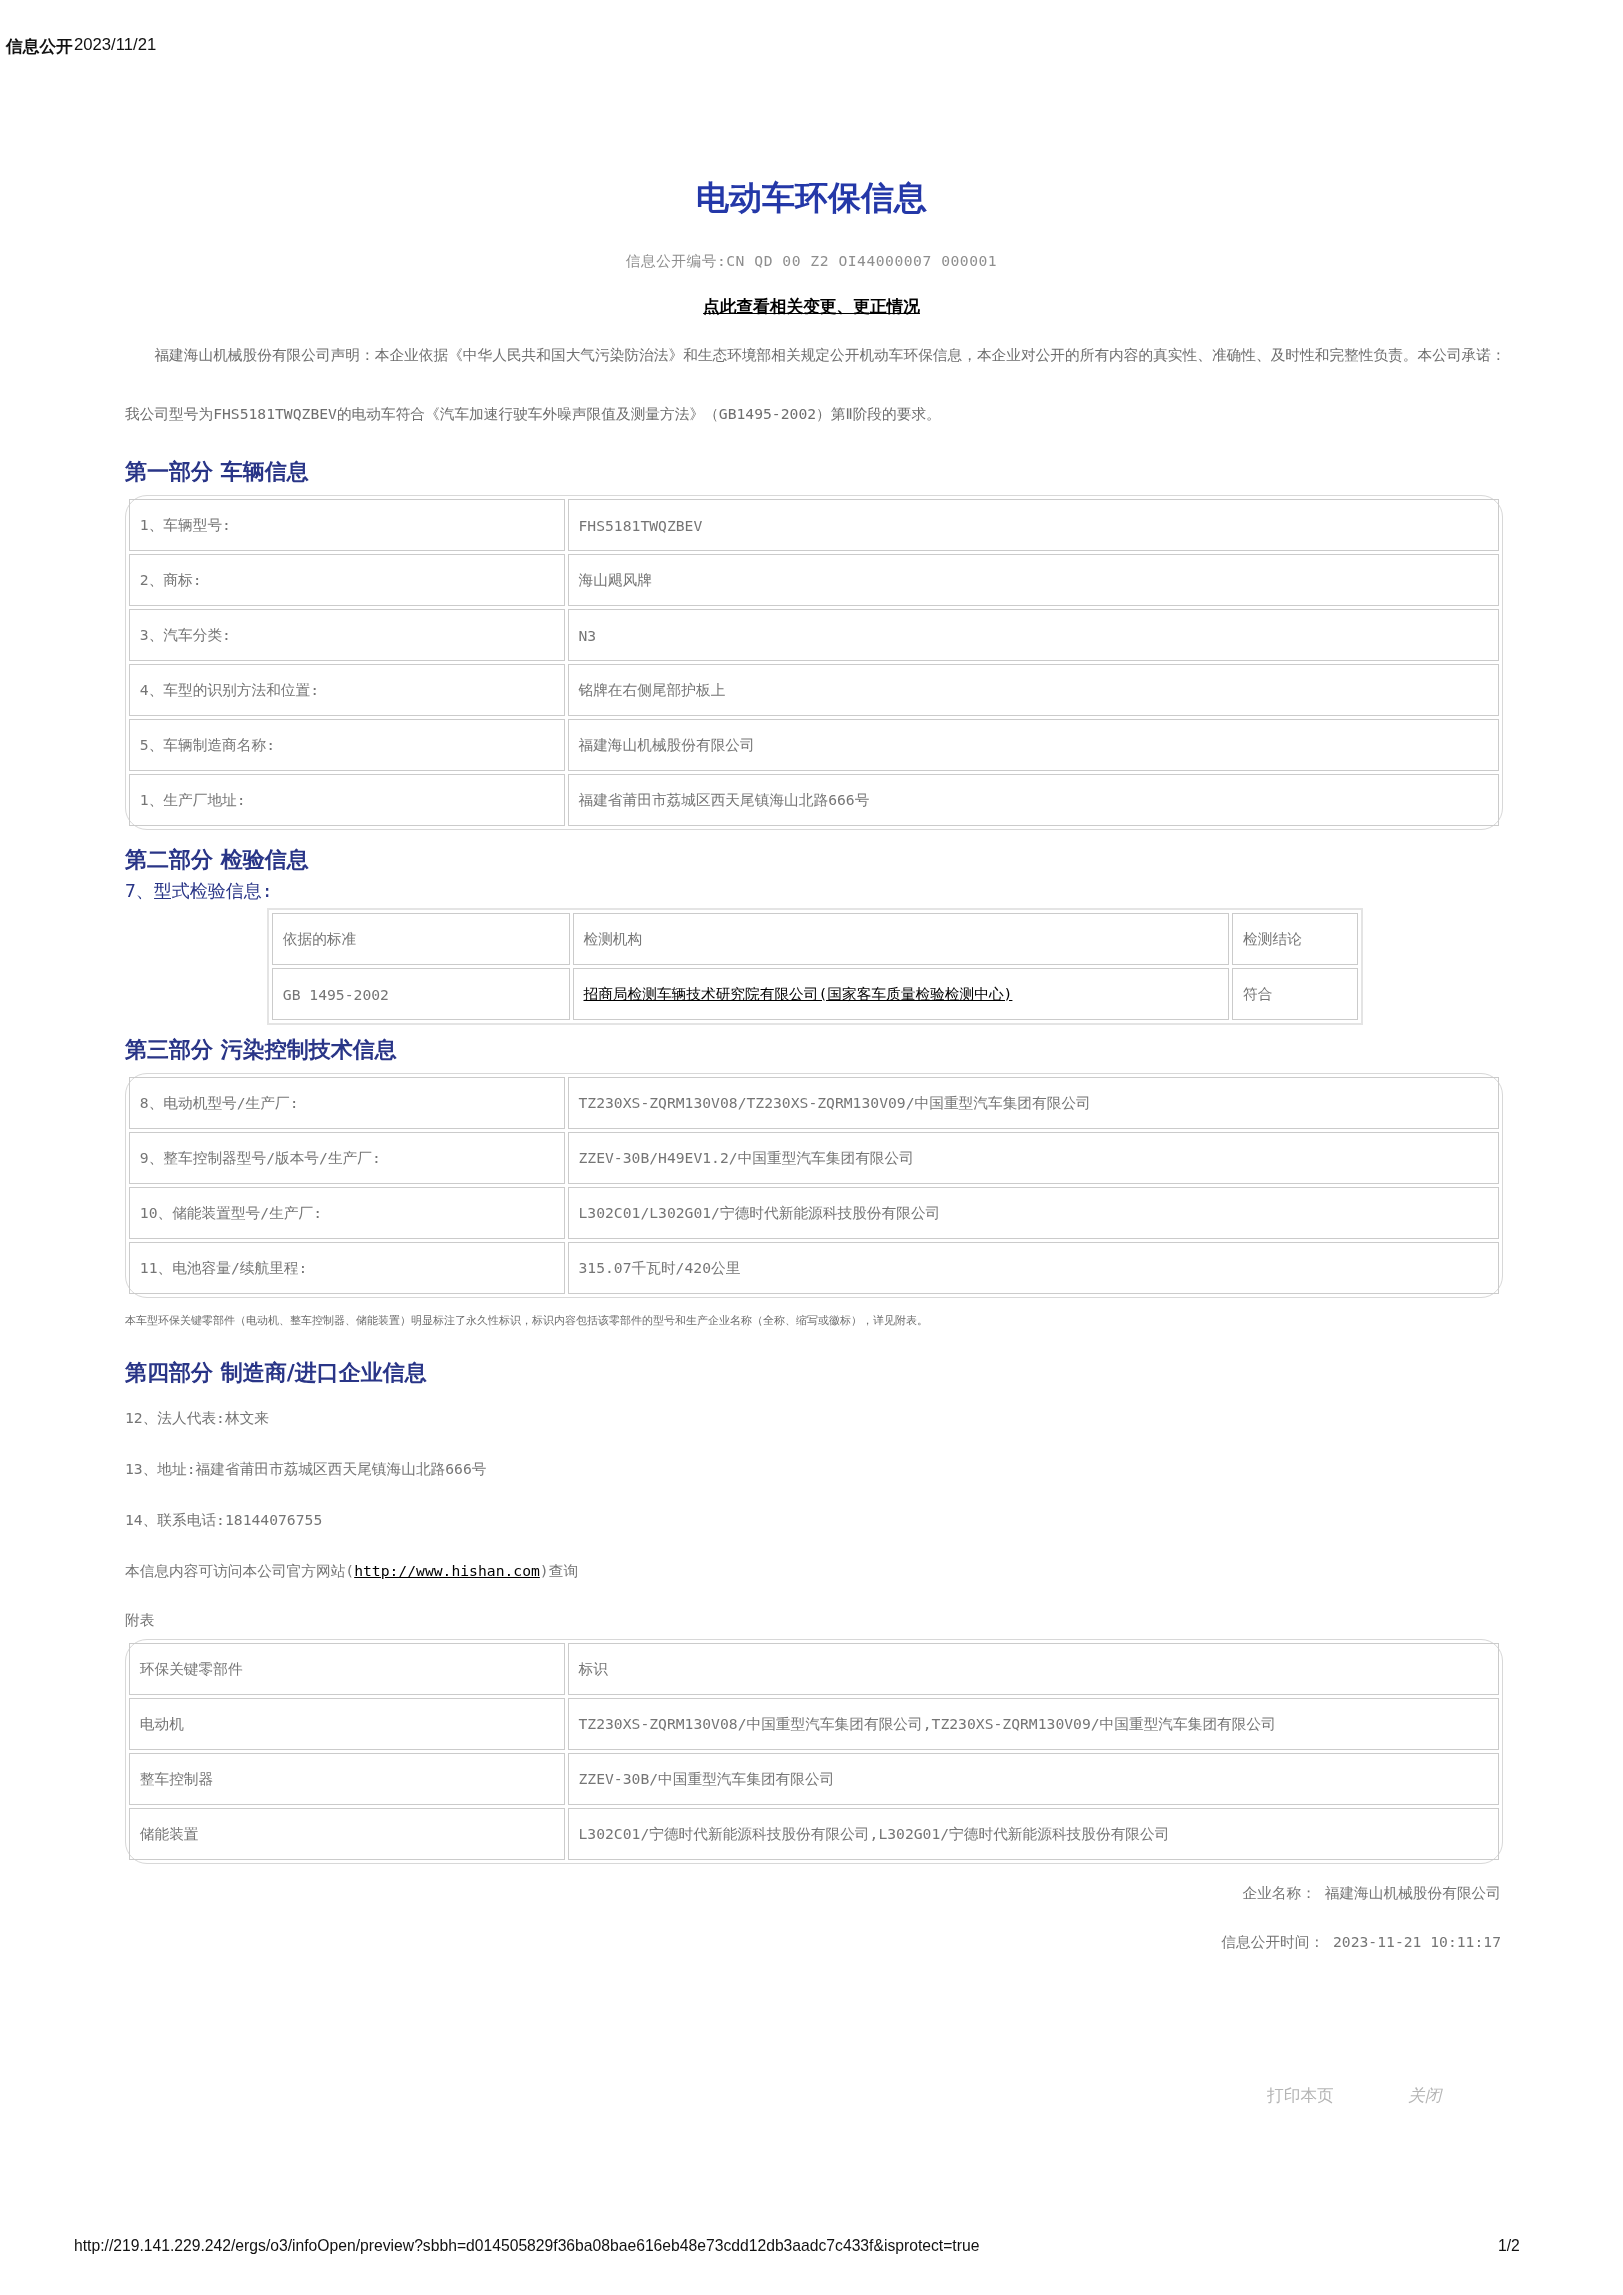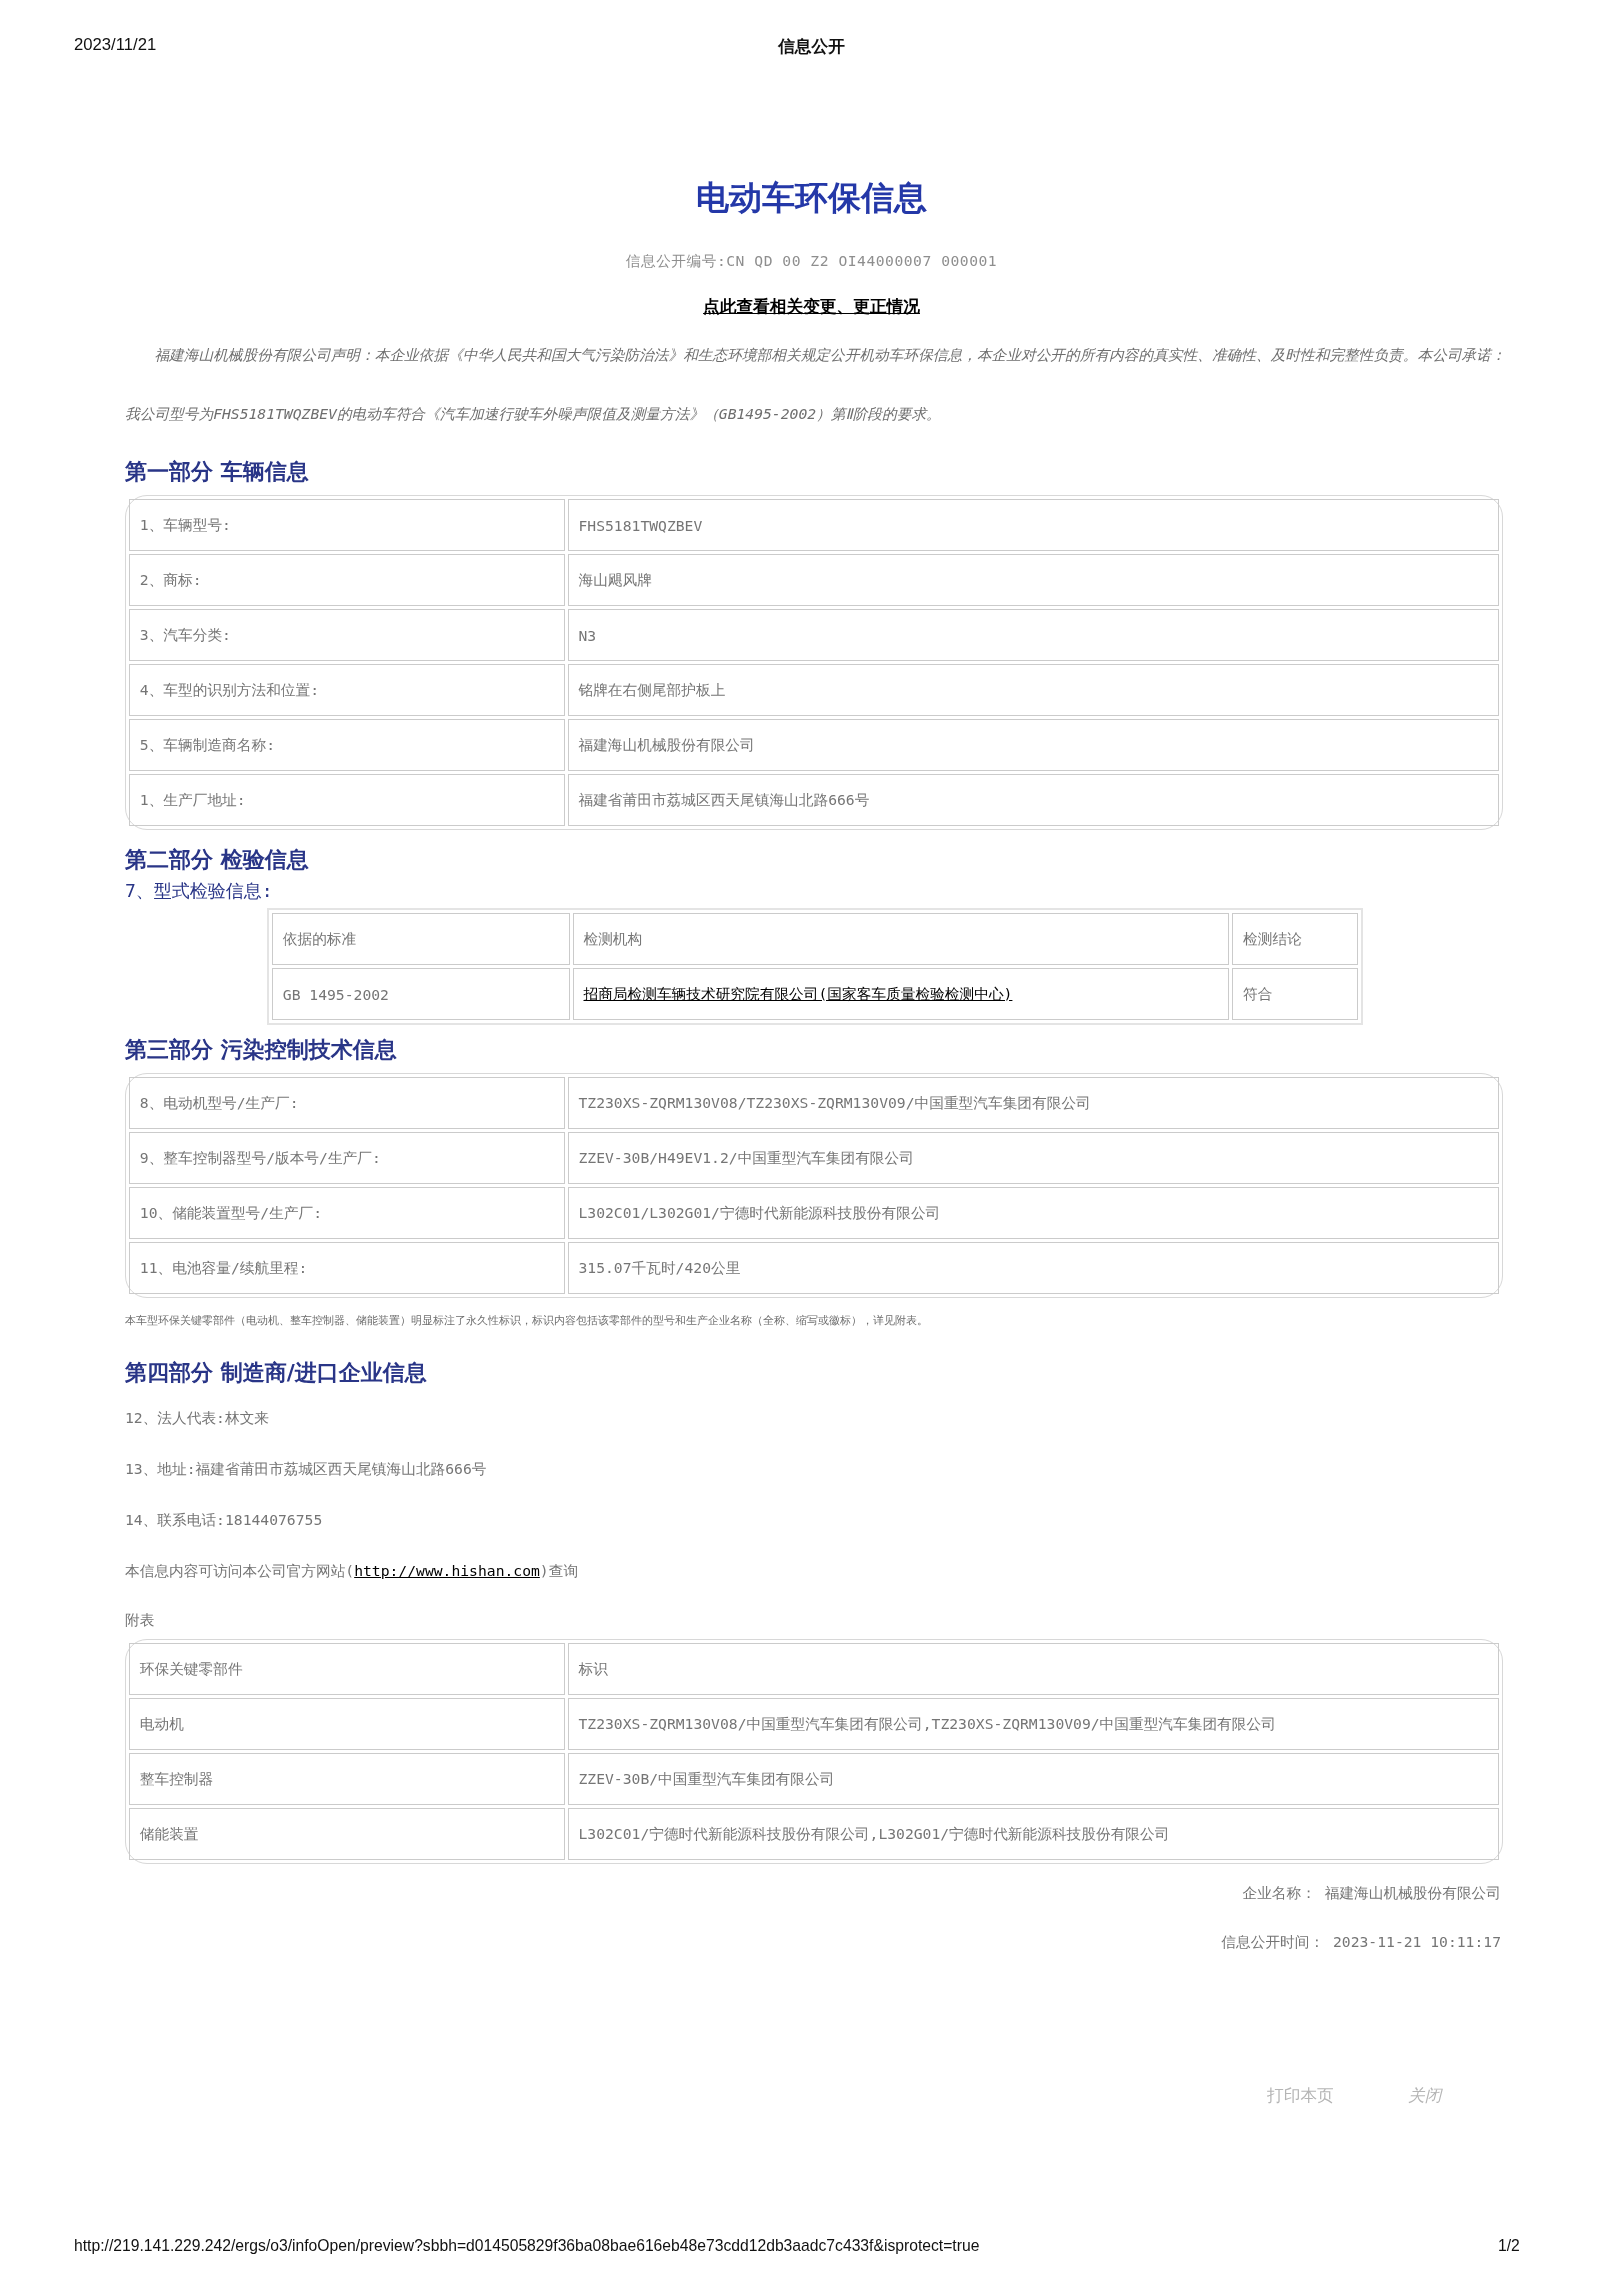--- a/index.html
+++ b/index.html
@@ -3,30 +3,30 @@
 <meta charset="utf-8">
 <style>
   html,body{margin:0;padding:0;}
   body{
     width:1623px;height:2296px;position:relative;overflow:hidden;background:#ffffff;
     font-family:"DejaVu Sans Mono","Liberation Mono",monospace;color:#757575;
   }
   .abs{position:absolute;}
   
   .chrome{font-family:"Liberation Sans","DejaVu Sans",sans-serif;color:#111;font-size:16.7px;}
-  .chrome-center{left:0;right:0;text-align:center;}
+  .chrome-center{left:0;right:0;padding-left:6px;}
   
   .doc-title{left:0;right:0;top:176px;text-align:center;font-size:33px;font-weight:bold;
     color:#2438A8;font-family:"DejaVu Sans","Liberation Sans",sans-serif;}
   .info-code{left:0;right:0;top:252px;text-align:center;font-size:14.7px;color:#8E8E8E;letter-spacing:0.5px;}
   .change-link-wrap{left:0;right:0;top:295px;text-align:center;}
   a.lightlink{color:#000000;text-decoration:underline;cursor:pointer;}
   .change-link{font-size:16.7px;font-weight:bold;}
   .declaration{left:125px;width:1384px;top:325px;font-size:14.7px;line-height:59px;
-    text-indent:2em;color:#6E6E6E;font-style:italic;}
+    text-indent:2em;color:#6E6E6E;}
   
   .sec-head{font-size:22px;font-weight:bold;color:#293587;
     font-family:"DejaVu Sans","Liberation Sans",sans-serif;white-space:nowrap;}
   .item-head{font-size:18px;font-weight:normal;color:#293587;white-space:nowrap;}
   
   table.grid{border-collapse:separate;border-spacing:3.9px;border:1px solid #D8D8D8;
     table-layout:fixed;background:#fff;}
   table.grid td,table.grid th{border:1px solid #CBCBCB;height:50px;vertical-align:middle;
     font-size:14.7px;color:#757575;text-align:left;font-weight:normal;
     padding:0 3.9px 0 9.8px;overflow:hidden;white-space:nowrap;}

